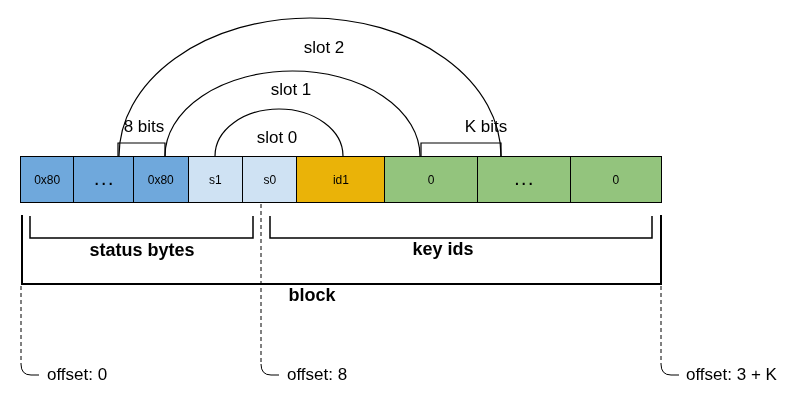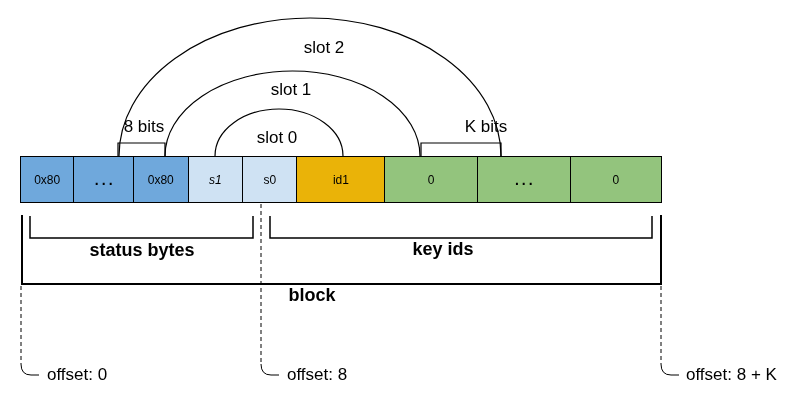--- a/index.html
+++ b/index.html
@@ -104,36 +104,36 @@
 
     <path d="M 21 364 Q 21 375 31 375 H 39" fill="none" stroke="#000" stroke-width="1"></path>
     <path d="M 261 364 Q 261 375 271 375 H 279" fill="none" stroke="#000" stroke-width="1"></path>
     <path d="M 661 364 Q 661 375 671 375 H 679" fill="none" stroke="#000" stroke-width="1"></path>
   </svg>
 
   <div class="row">
     <div class="cell" style="flex-grow: 47; background: rgb(111, 168, 220);">0x80</div>
     <div class="cell dots" style="flex-grow: 50; background: rgb(111, 168, 220);">...</div>
     <div class="cell" style="flex-grow: 48; background: rgb(111, 168, 220);">0x80</div>
-    <div class="cell" style="flex-grow: 48; background: rgb(207, 226, 243); font-style: italic;">s1</div>
+    <div class="cell" style="flex-grow: 48; background: rgb(207, 226, 243);">s1</div>
     <div class="cell" style="flex-grow: 48; background: rgb(207, 226, 243);">s0</div>
     <div class="cell" style="flex-grow: 78; background: #eab308;">id1</div>
     <div class="cell" style="flex-grow: 82; background: rgb(147, 196, 125);">0</div>
     <div class="cell dots" style="flex-grow: 80; background: rgb(147, 196, 125);">...</div>
     <div class="cell" style="flex-grow: 81; background: rgb(147, 196, 125);">0</div>
   </div>
 
   <div class="lbl centered slot2-label">slot 2</div>
   <div class="lbl centered slot1-label">slot 1</div>
   <div class="lbl centered slot0-label">slot 0</div>
 
   <div class="lbl centered bits8-label">8 bits</div>
   <div class="lbl centered bitsk-label">K bits</div>
 
   <div class="lbl bold centered status-label">status bytes</div>
   <div class="lbl bold centered keyids-label">key ids</div>
   <div class="lbl bold centered block-label">block</div>
 
   <div class="lbl offset0-label">offset: 0</div>
   <div class="lbl offset8-label">offset: 8</div>
-  <div class="lbl offsetk-label">offset: 8 + K</div>
+  <div class="lbl offsetk-label">offset: 3 + K</div>
 
 </div>
 
 </body></html>

